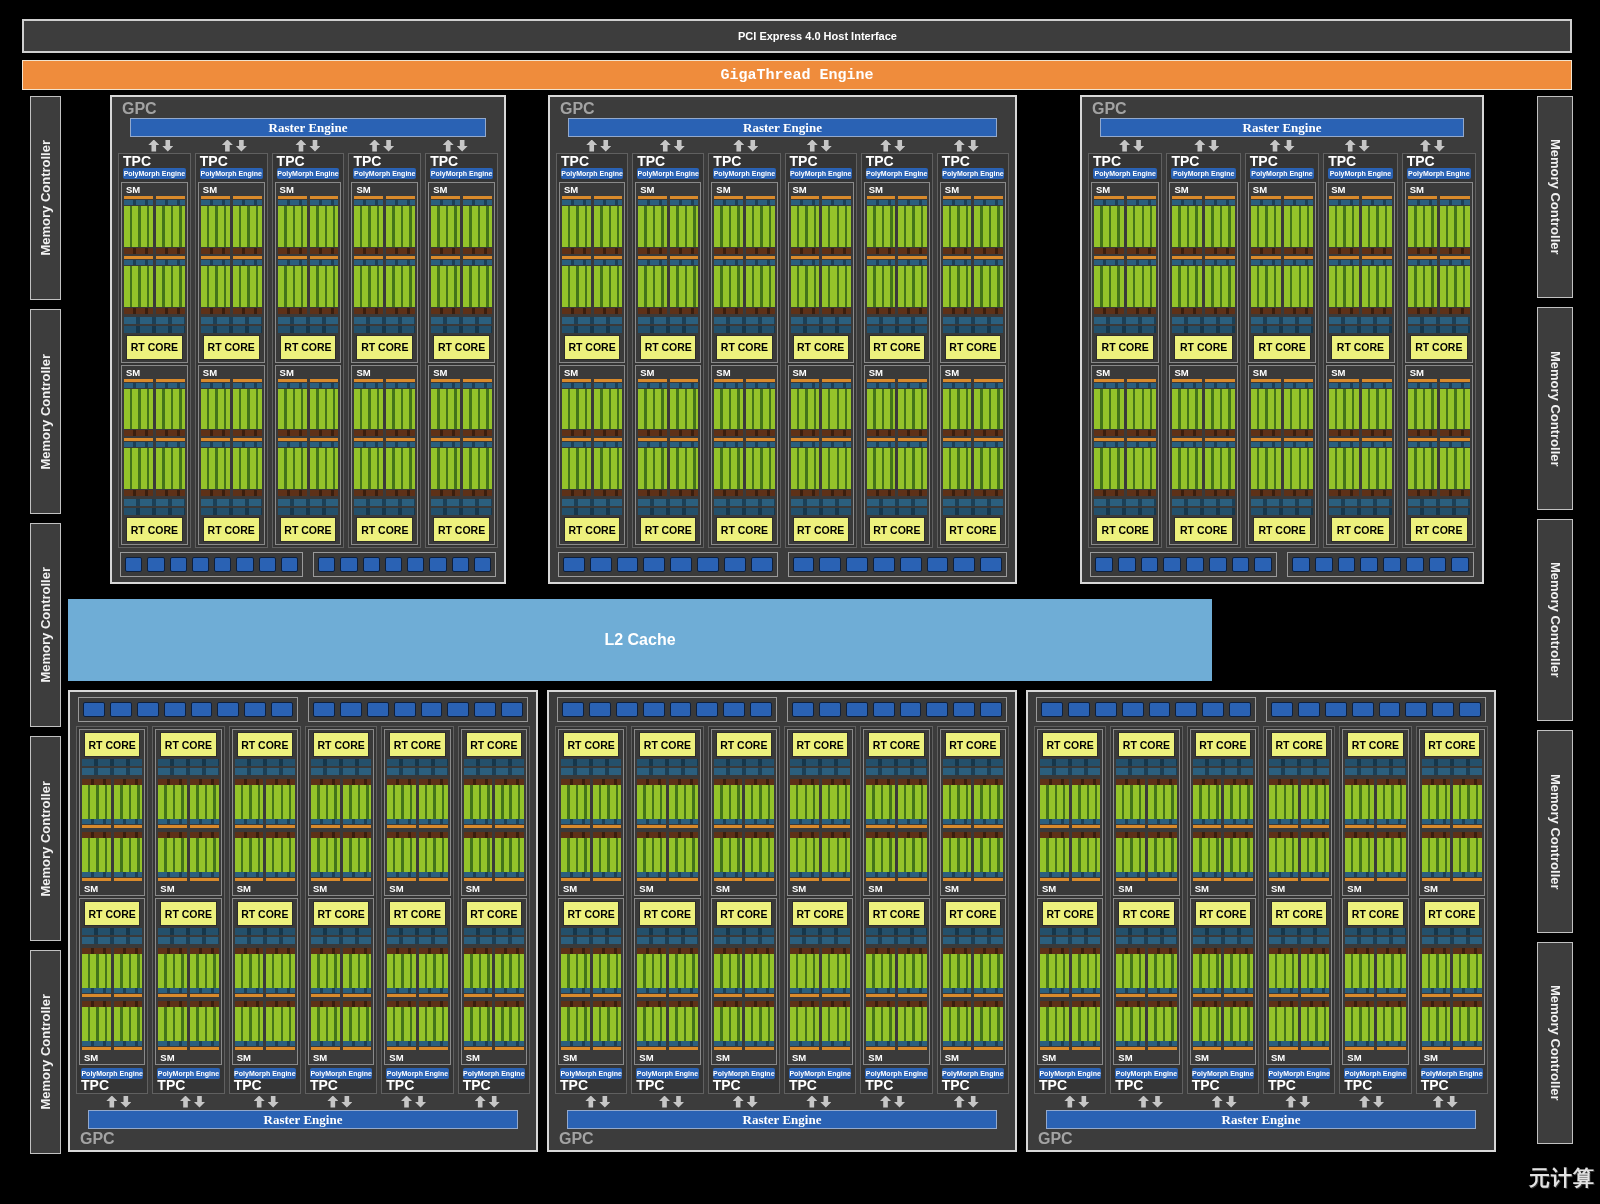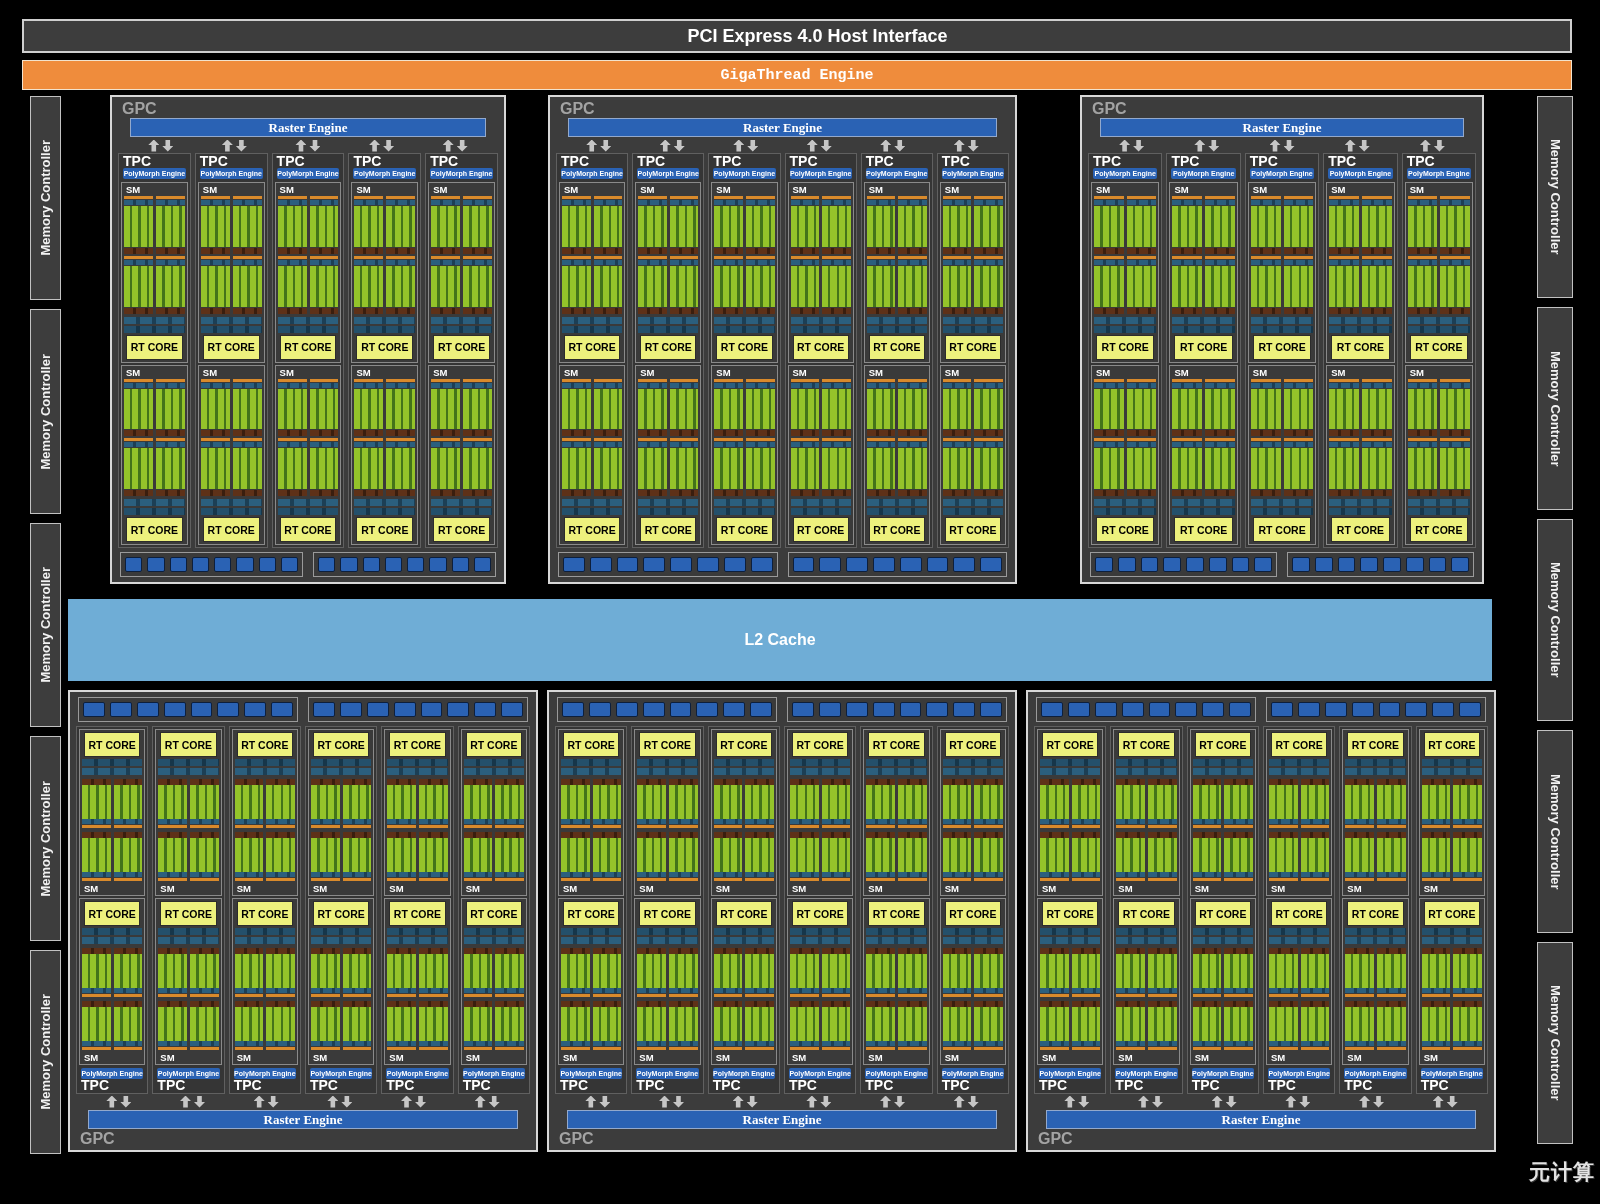--- a/index.html
+++ b/index.html
@@ -6,40 +6,40 @@
   body{
     width:1600px;height:1204px;position:relative;background:#000;
     font-family:"Liberation Sans",sans-serif;overflow:hidden;
   }
   .bar-center{display:flex;align-items:center;justify-content:center;}
 
   
   .pci-bar{
     position:absolute;left:22px;top:19px;width:1550px;height:34px;box-sizing:border-box;
     background:#3d3d3d;border:2px solid #cfcfcf;
-    color:#fff;font-weight:bold;font-size:18px;padding-left:41px;
+    color:#fff;font-weight:bold;font-size:11px;padding-left:41px;
   }
   .giga-bar{
     position:absolute;left:22px;top:60px;width:1550px;height:30px;box-sizing:border-box;
     background:#ef8c3c;border:1px solid #f2e3cd;
     color:#fff;font-weight:bold;font-size:15px;font-family:Liberation Mono, monospace;
   }
 
   
   .mc-col{position:absolute;display:flex;flex-direction:column;gap:9px;}
   .mc-col.left{left:30px;top:96px;width:31px;height:1058px;}
   .mc-col.right{left:1537px;top:96px;width:36px;height:1048px;}
   .mc-bar{flex:1;background:#3d3d3d;border:1px solid #c2c2c2;box-sizing:border-box;
           display:flex;align-items:center;justify-content:center;}
   .mc-bar span{color:#f2f2f2;font-weight:bold;font-size:13px;writing-mode:vertical-rl;white-space:nowrap;}
   .mc-col.left .mc-bar span{transform:rotate(180deg);}
 
   
   .l2{
-    position:absolute;left:68px;top:599px;width:1424px;height:82px;
+    position:absolute;left:68px;top:599px;width:1144px;height:82px;
     background:#6fadd6;color:#fff;font-weight:bold;font-size:16px;
   }
 
   
   .gpc{position:absolute;box-sizing:border-box;background:#3c3c3c;border:2px solid #d8d8d8;
        display:flex;flex-direction:column;padding:3px 6px 5px;}
   .gpc.t1{left:110px;top:95px;width:396px;height:489px;}
   .gpc.t2{left:548px;top:95px;width:469px;height:489px;}
   .gpc.t3{left:1080px;top:95px;width:404px;height:489px;}
   .gpc.b1{left:68px;top:690px;width:470px;height:462px;}
@@ -89,21 +89,21 @@
 
   .rt{flex:0 0 23px;margin:0 2px;background:#edf17d;border:1px solid #2c2c2c;color:#000;font-weight:bold;
       font-size:10.5px;display:flex;align-items:center;justify-content:center;}
 
   .bus-row{flex:0 0 25px;display:flex;gap:10px;margin-top:4px;padding:0 2px;}
   .flipped .bus-row{margin-top:0;margin-bottom:4px;}
   .bus-group{flex:1;border:1px solid #9a9a9a;background:#3a3a3a;display:flex;align-items:center;
              gap:5px;padding:3px 4px;box-sizing:border-box;}
   .bus-seg{flex:1;height:13px;background:#2a62b4;border:1px solid #0d1f3c;border-radius:2px;}
 
-  .watermark{position:absolute;right:5px;bottom:18px;color:#e3e3e3;font-weight:bold;font-size:21px;
+  .watermark{position:absolute;right:5px;bottom:12px;color:#e3e3e3;font-weight:bold;font-size:21px;
              letter-spacing:1px;font-family:"DejaVu Sans","Liberation Sans",sans-serif;
              text-shadow:1px 1px 0 #333;margin-top:40px;}
 </style>
 </head>
 <body>
 
 <div class="canvas">
 
   <div class="pci-bar bar-center">PCI Express 4.0 Host Interface</div>
 

